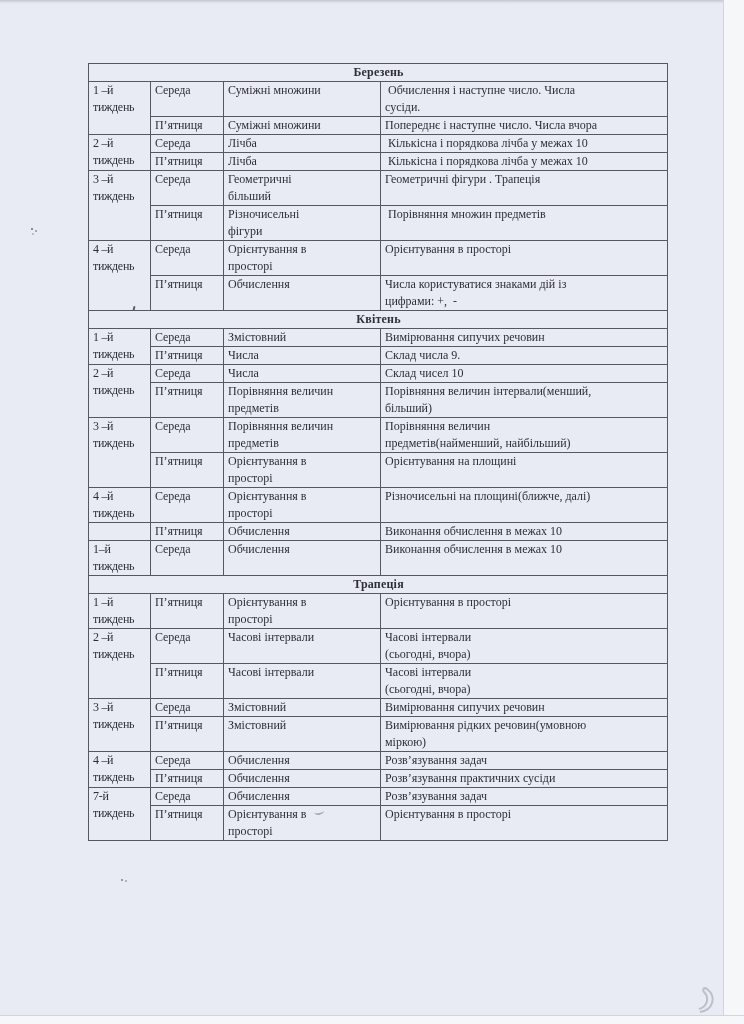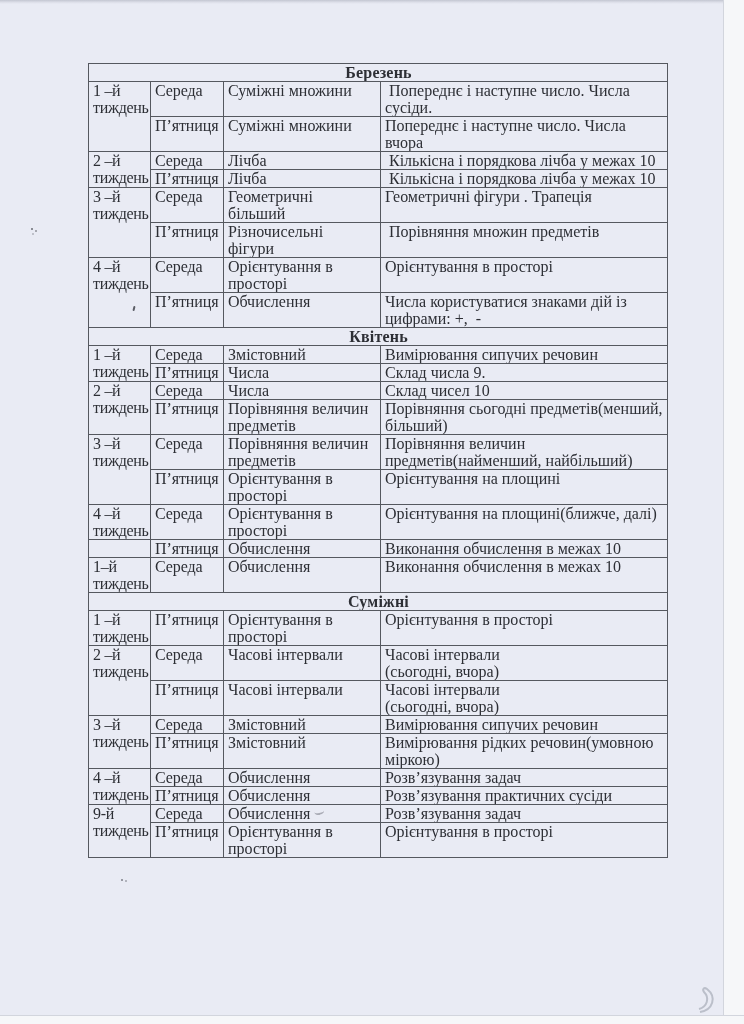--- a/index.html
+++ b/index.html
@@ -5,21 +5,21 @@
   html,body{margin:0;padding:0;background:#d8dae0;}
   .sheet{
     position:relative;width:744px;height:1024px;
     background:#e9ebf4;overflow:hidden;
     font-family:"Liberation Serif","DejaVu Serif",serif;
     color:#2d2f35;
   }
   table.schedule{
     position:absolute;left:88px;top:63px;width:579px;
     border-collapse:collapse;table-layout:fixed;
-    font-size:16px;line-height:17px;
+    font-size:12px;line-height:17px;
   }
   table.schedule td{
     border:1px solid #55585f;
     vertical-align:top;
     padding:0 3px 0 4px;
     white-space:pre-wrap;
     overflow:hidden;
   }
   td.month-title{font-weight:bold;text-align:center;padding:0 0 1px 0;letter-spacing:.2px;}
   td.c-week{letter-spacing:-0.3px;font-family:Liberation Serif, serif;}
@@ -56,21 +56,21 @@
         <col style="width:287px">
     </colgroup>
     <tbody id="schedule-body">
         <tr>
           <td class="month-title" colspan="4">Березень</td>
         </tr>
         <tr>
           <td class="c-week" rowspan="2">1 –й тиждень</td>
           <td class="c-day">Середа</td>
           <td class="c-topic">Суміжні множини</td>
-          <td class="c-desc"> Попереднє і наступне число. Числа
+          <td class="c-desc"> Обчислення і наступне число. Числа
 сусіди.</td>
         </tr>
         <tr>
           <td class="c-day">П’ятниця</td>
           <td class="c-topic">Суміжні множини</td>
           <td class="c-desc">Попереднє і наступне число. Числа вчора</td>
         </tr>
         <tr>
           <td class="c-week" rowspan="2">2 –й тиждень</td>
           <td class="c-day">Середа</td>
@@ -125,21 +125,21 @@
         <tr>
           <td class="c-week" rowspan="2">2 –й тиждень</td>
           <td class="c-day">Середа</td>
           <td class="c-topic">Числа</td>
           <td class="c-desc">Склад чисел 10</td>
         </tr>
         <tr>
           <td class="c-day">П’ятниця</td>
           <td class="c-topic">Порівняння величин
 предметів</td>
-          <td class="c-desc">Порівняння сьогодні предметів(менший,
+          <td class="c-desc">Порівняння величин інтервали(менший,
 більший)</td>
         </tr>
         <tr>
           <td class="c-week" rowspan="2">3 –й тиждень</td>
           <td class="c-day day-offset">Середа</td>
           <td class="c-topic">Порівняння величин
 предметів</td>
           <td class="c-desc">Порівняння величин
 предметів(найменший, найбільший)</td>
         </tr>
@@ -147,36 +147,36 @@
           <td class="c-day">П’ятниця</td>
           <td class="c-topic">Орієнтування в
 просторі</td>
           <td class="c-desc">Орієнтування на площині</td>
         </tr>
         <tr>
           <td class="c-week">4 –й тиждень</td>
           <td class="c-day">Середа</td>
           <td class="c-topic">Орієнтування в
 просторі</td>
-          <td class="c-desc">Орієнтування на площині(ближче, далі)</td>
+          <td class="c-desc">Різночисельні на площині(ближче, далі)</td>
         </tr>
         <tr>
           <td class="c-week"></td>
           <td class="c-day">П’ятниця</td>
           <td class="c-topic">Обчислення</td>
           <td class="c-desc">Виконання обчислення в межах 10</td>
         </tr>
         <tr>
           <td class="c-week">1–й тиждень</td>
           <td class="c-day">Середа</td>
           <td class="c-topic">Обчислення</td>
           <td class="c-desc">Виконання обчислення в межах 10</td>
         </tr>
         <tr>
-          <td class="month-title" colspan="4">Суміжні</td>
+          <td class="month-title" colspan="4">Трапеція</td>
         </tr>
         <tr>
           <td class="c-week">1 –й тиждень</td>
           <td class="c-day">П’ятниця</td>
           <td class="c-topic">Орієнтування в
 просторі</td>
           <td class="c-desc">Орієнтування в просторі</td>
         </tr>
         <tr>
           <td class="c-week" rowspan="2">2 –й тиждень</td>
@@ -208,21 +208,21 @@
           <td class="c-day">Середа</td>
           <td class="c-topic">Обчислення</td>
           <td class="c-desc">Розв’язування задач</td>
         </tr>
         <tr>
           <td class="c-day">П’ятниця</td>
           <td class="c-topic">Обчислення</td>
           <td class="c-desc">Розв’язування практичних сусіди</td>
         </tr>
         <tr>
-          <td class="c-week" rowspan="2">9-й тиждень</td>
+          <td class="c-week" rowspan="2">7-й тиждень</td>
           <td class="c-day">Середа</td>
           <td class="c-topic">Обчислення</td>
           <td class="c-desc">Розв’язування задач</td>
         </tr>
         <tr>
           <td class="c-day">П’ятниця</td>
           <td class="c-topic">Орієнтування в
 просторі</td>
           <td class="c-desc">Орієнтування в просторі</td>
         </tr>

